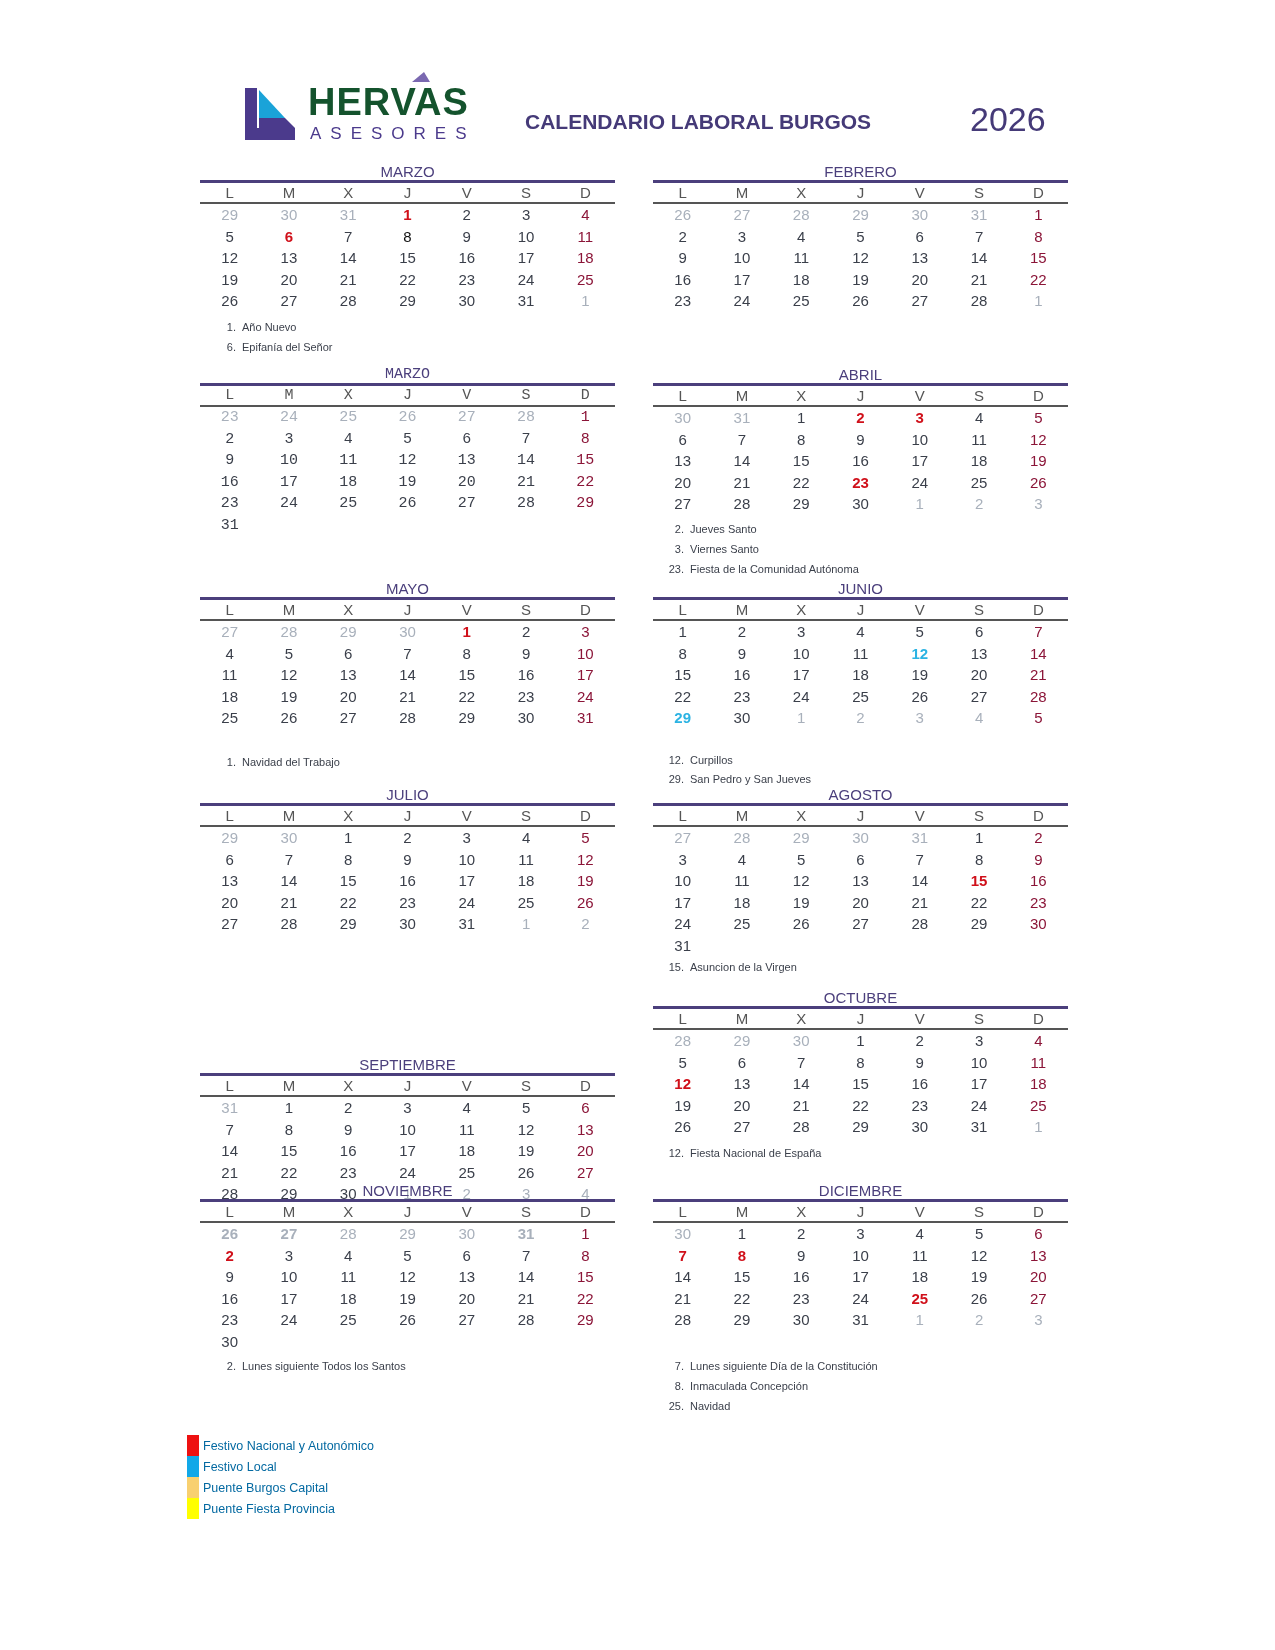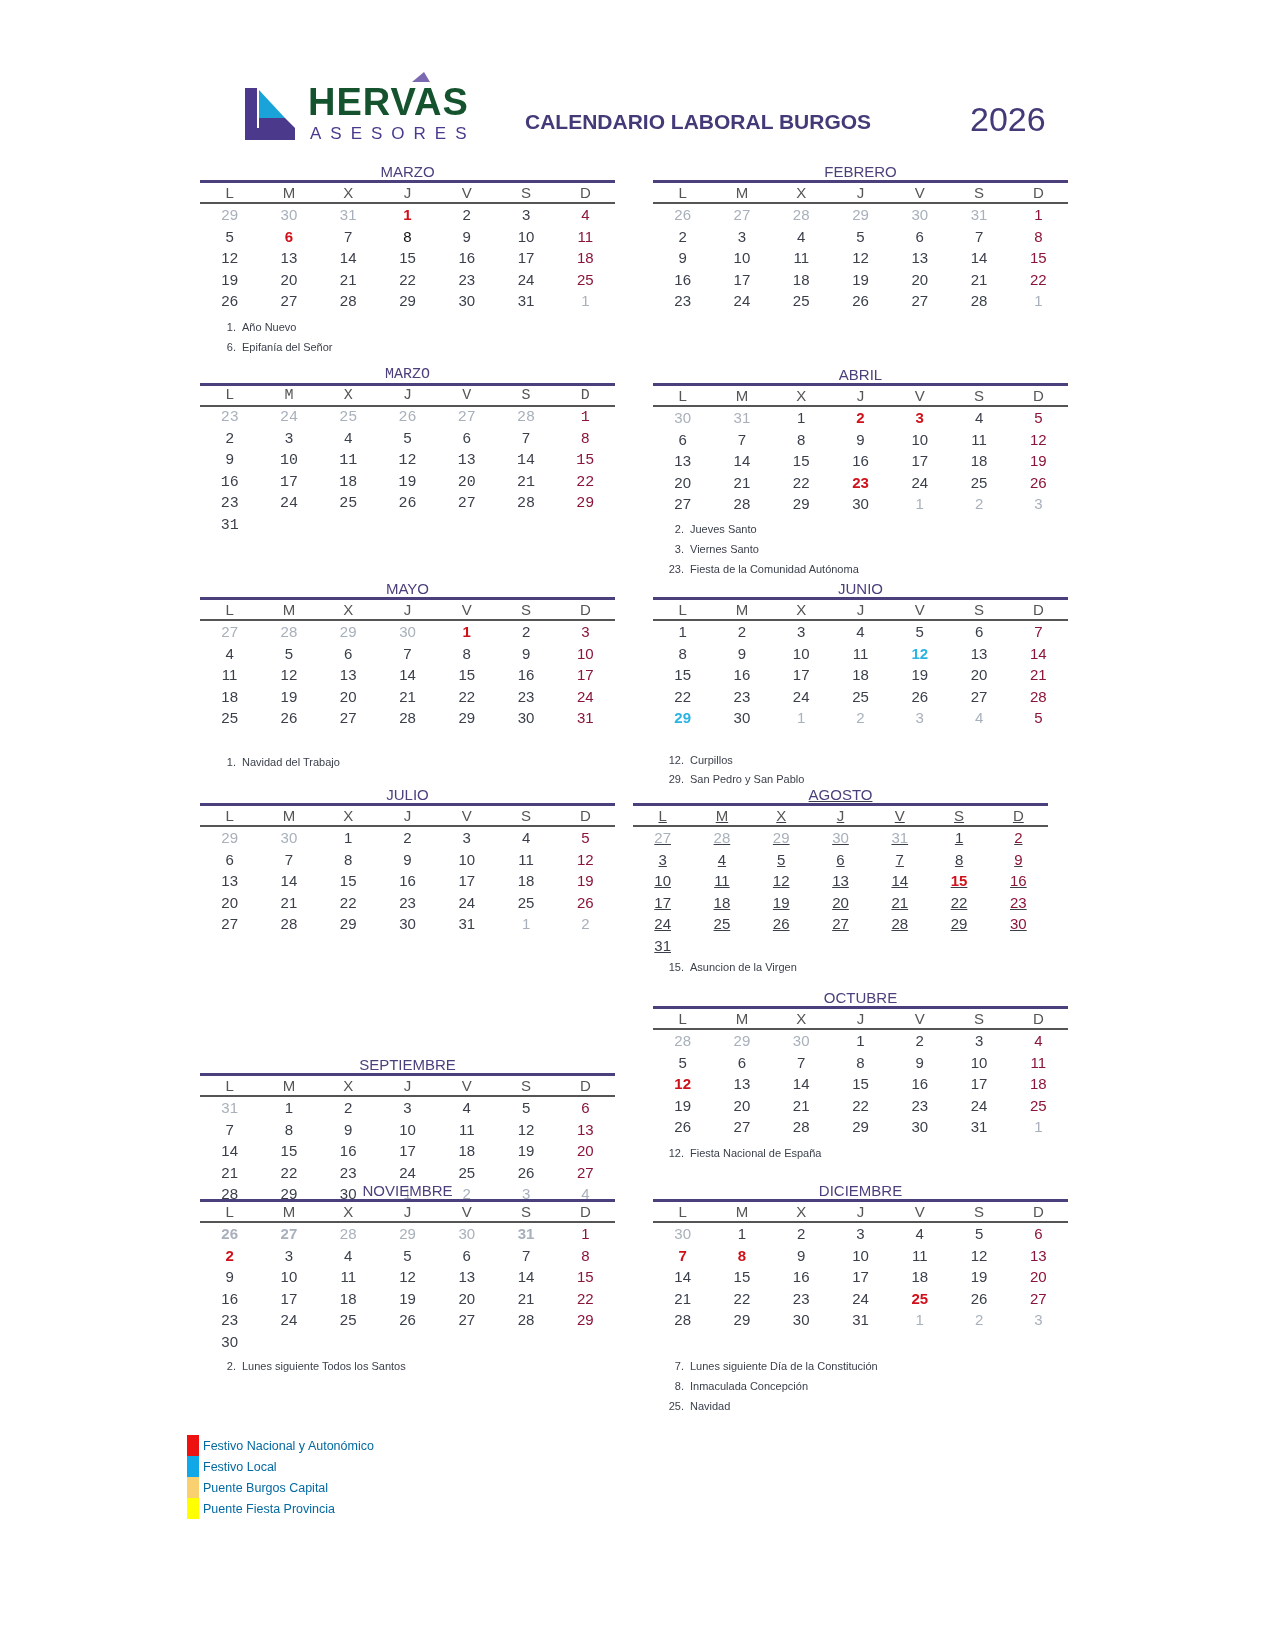--- a/index.html
+++ b/index.html
@@ -437,21 +437,21 @@
         <span class="s">5</span>
       </div>
     </div>
     <div class="notes" style="left: 664px; top: 750px;">
       <div class="note" style="height:20px;line-height:20px">
         <span class="d">12.</span>
         <span>Curpillos</span>
       </div>
       <div class="note" style="height:18px;line-height:18px">
         <span class="d">29.</span>
-        <span>San Pedro y San Pablo</span>
+        <span>San Pedro y San Jueves</span>
       </div>
     </div>
     <div class="month" style="left: 200px; top: 786px;">
       <div class="m-title">JULIO</div>
       <div class="m-line"></div>
       <div class="m-head">
         <span>L</span>
         <span>M</span>
         <span>X</span>
         <span>J</span>
@@ -498,21 +498,21 @@
       <div class="m-row">
         <span class="n">27</span>
         <span class="n">28</span>
         <span class="n">29</span>
         <span class="n">30</span>
         <span class="n">31</span>
         <span class="o">1</span>
         <span class="o">2</span>
       </div>
     </div>
-    <div class="month" style="left: 633px; top: 786px; text-decoration: underline;">
+    <div class="month" style="left: 653px; top: 786px;">
       <div class="m-title">AGOSTO</div>
       <div class="m-line"></div>
       <div class="m-head">
         <span>L</span>
         <span>M</span>
         <span>X</span>
         <span>J</span>
         <span>V</span>
         <span>S</span>
         <span>D</span>

